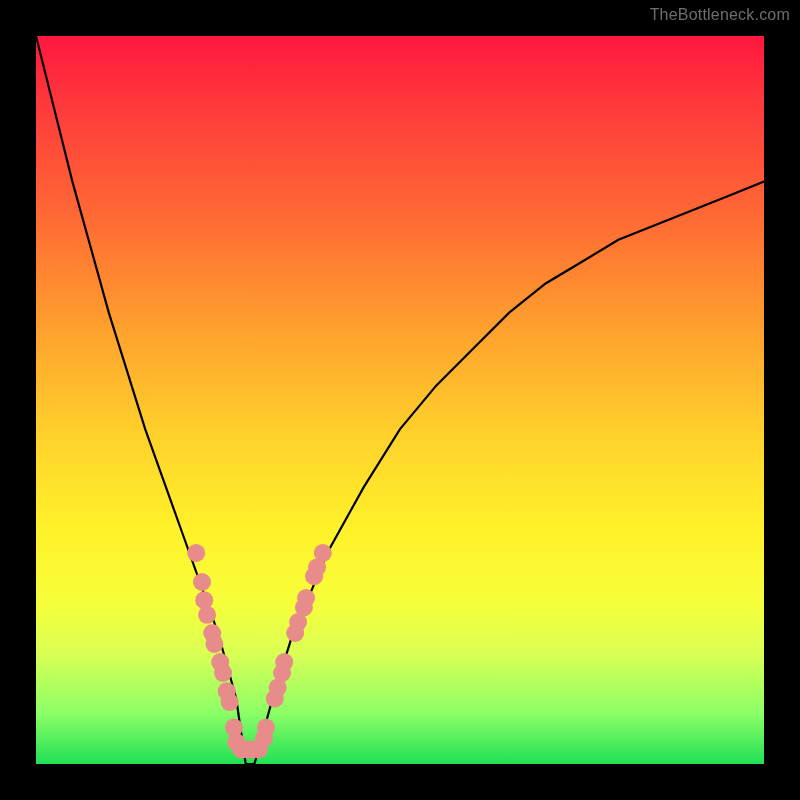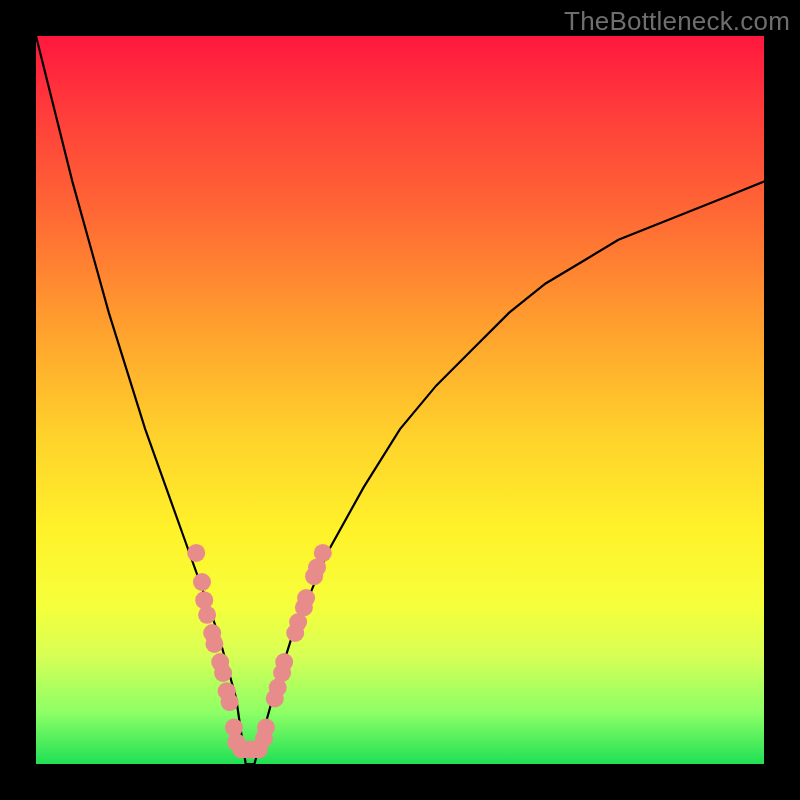--- a/index.html
+++ b/index.html
@@ -36,21 +36,21 @@
       #d8ff55 85%,
       #8cff66 93%,
       #20e055 100%
     );
   }
   .watermark {
     position: absolute;
     top: 6px;
     right: 10px;
     color: #6e6e6e;
-    font-size: 26px;
+    font-size: 16px;
     font-weight: 500;
     letter-spacing: 0.2px;
     user-select: none;
   }
   svg.overlay {
     position: absolute;
     left: 0;
     top: 0;
     width: 728px;
     height: 728px;

